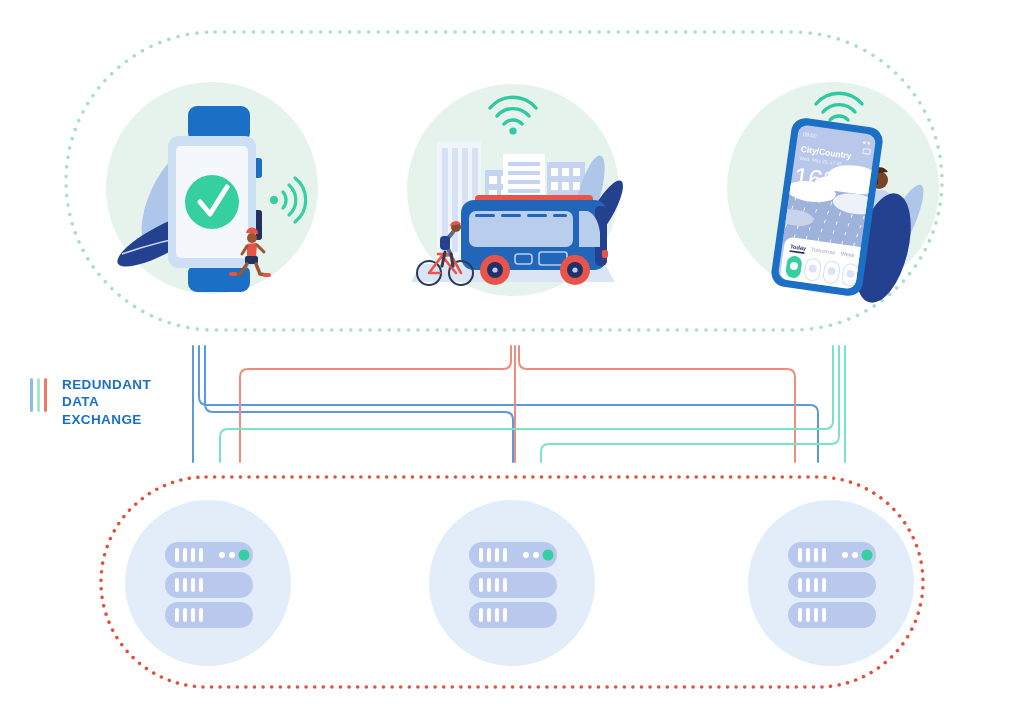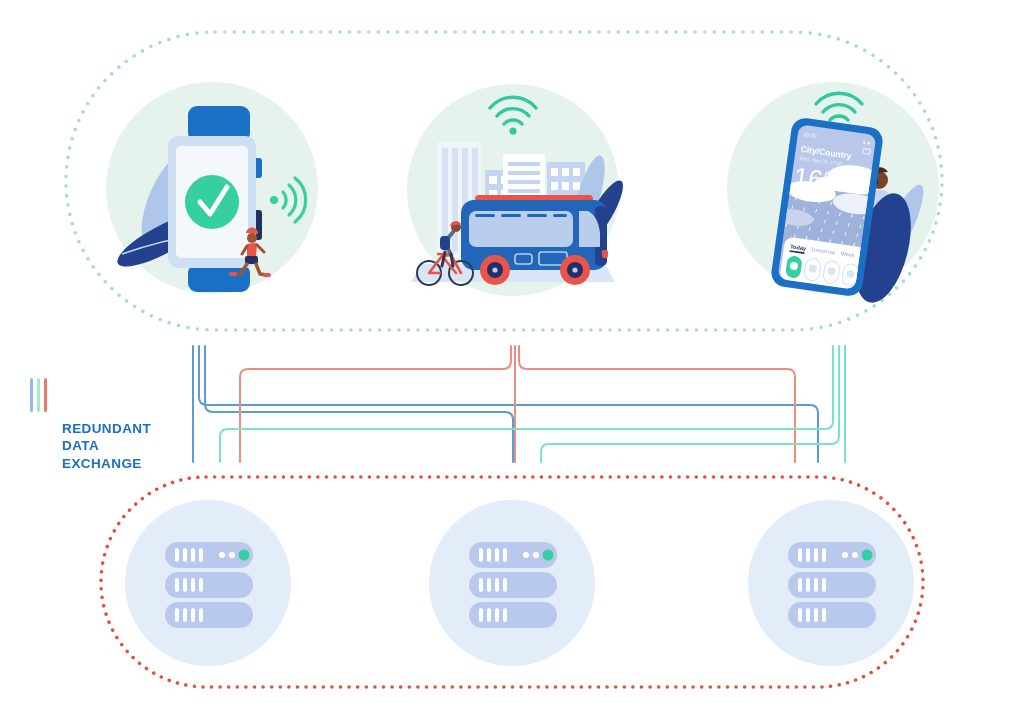--- a/index.html
+++ b/index.html
@@ -8,21 +8,21 @@
   .stage svg{display:block;}
   .overlay{position:absolute;left:0;top:0;width:1024px;height:724px;}
   .circle{position:absolute;border-radius:50%;}
   .device-circle{width:212px;height:212px;background:#E6F2EC;}
   .server-circle{width:166px;height:166px;background:#E2EDF9;}
   .circle>svg{position:absolute;left:0;top:0;overflow:visible;}
   .heading{position:absolute;left:30px;top:376px;display:flex;align-items:flex-start;}
   .heading-bars{display:flex;gap:4px;margin-top:2px;}
   .heading-bars i{display:block;width:3px;height:34px;border-radius:2px;}
   .heading-text{margin-left:15px;font-size:13.5px;font-weight:bold;color:#1A70C6;
-                line-height:1.28;letter-spacing:.4px;margin-top:44px;}
+                line-height:1.28;letter-spacing:.4px;}
 </style>
 </head>
 <body>
 
 <div class="stage">
 
   <svg class="overlay" viewBox="0 0 1024 724">
     <rect x="66" y="32" width="876" height="298" rx="149" fill="none" stroke="#A7DEC6" stroke-width="3.5" stroke-linecap="round" stroke-dasharray="0.1 9.5"></rect>
     <rect x="101" y="477" width="822" height="210" rx="105" fill="none" stroke="#E2503C" stroke-width="3.5" stroke-linecap="round" stroke-dasharray="0.1 8.5"></rect>
     <g fill="none" stroke-width="2" stroke-linecap="round">

